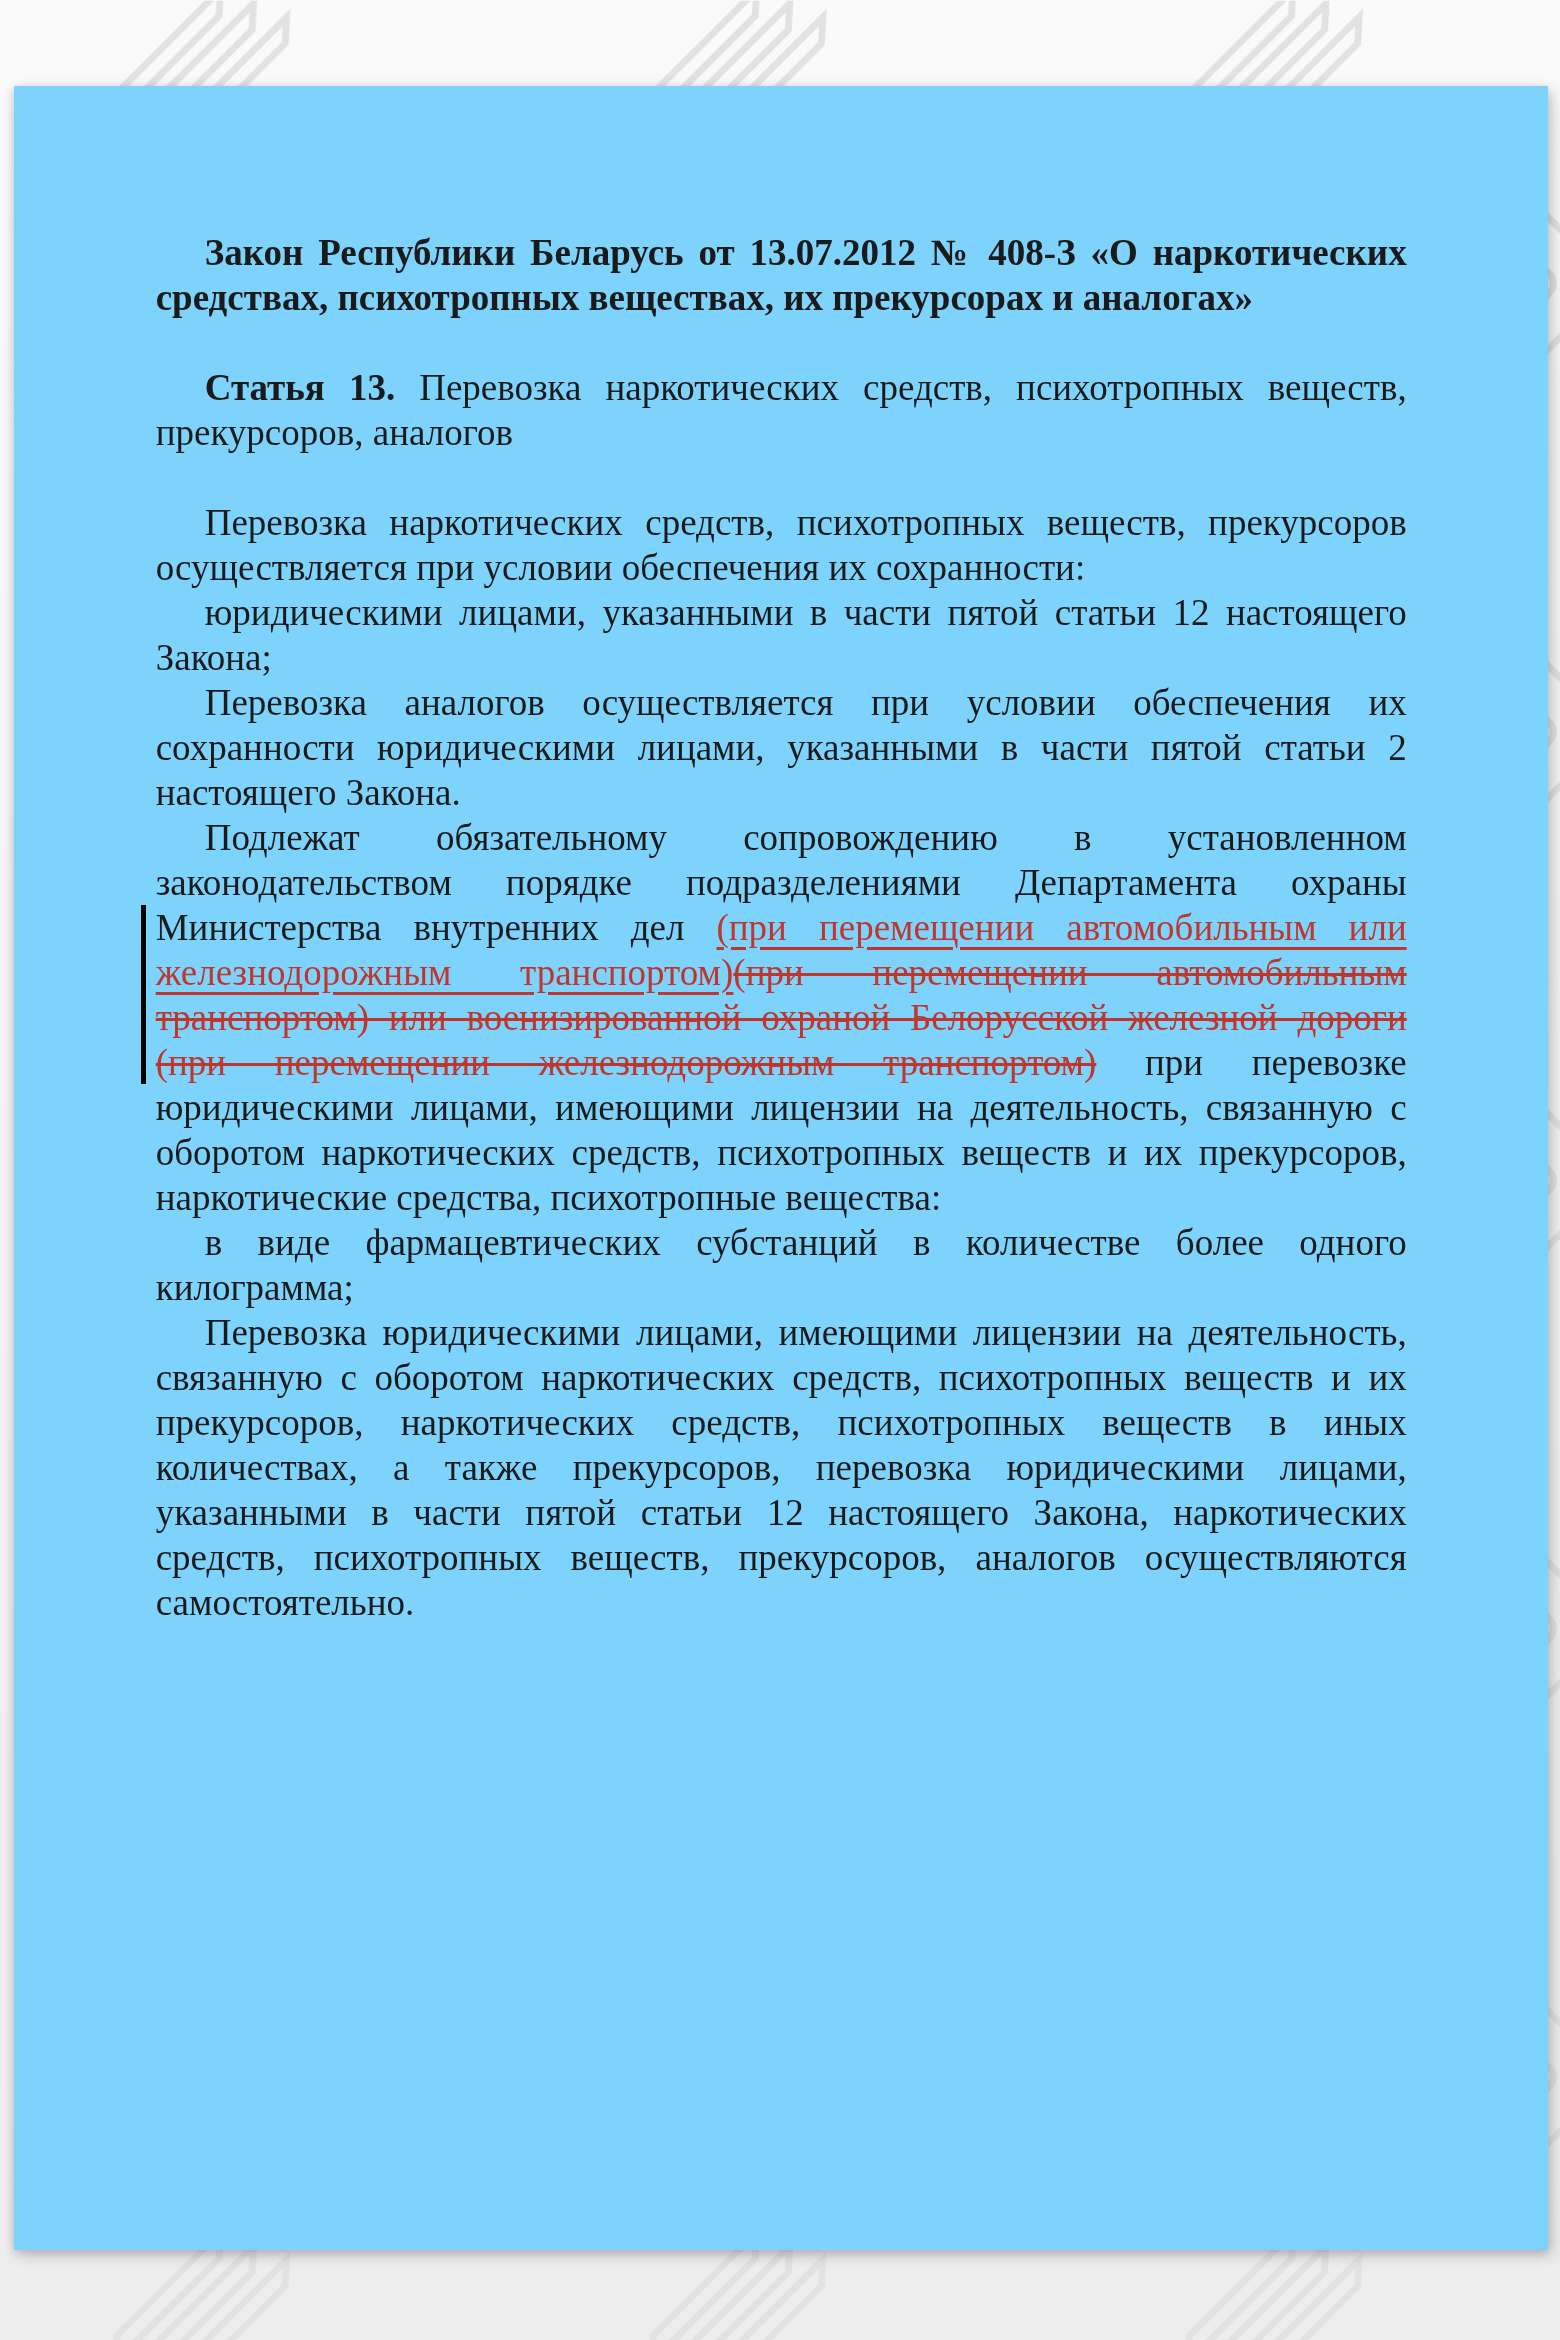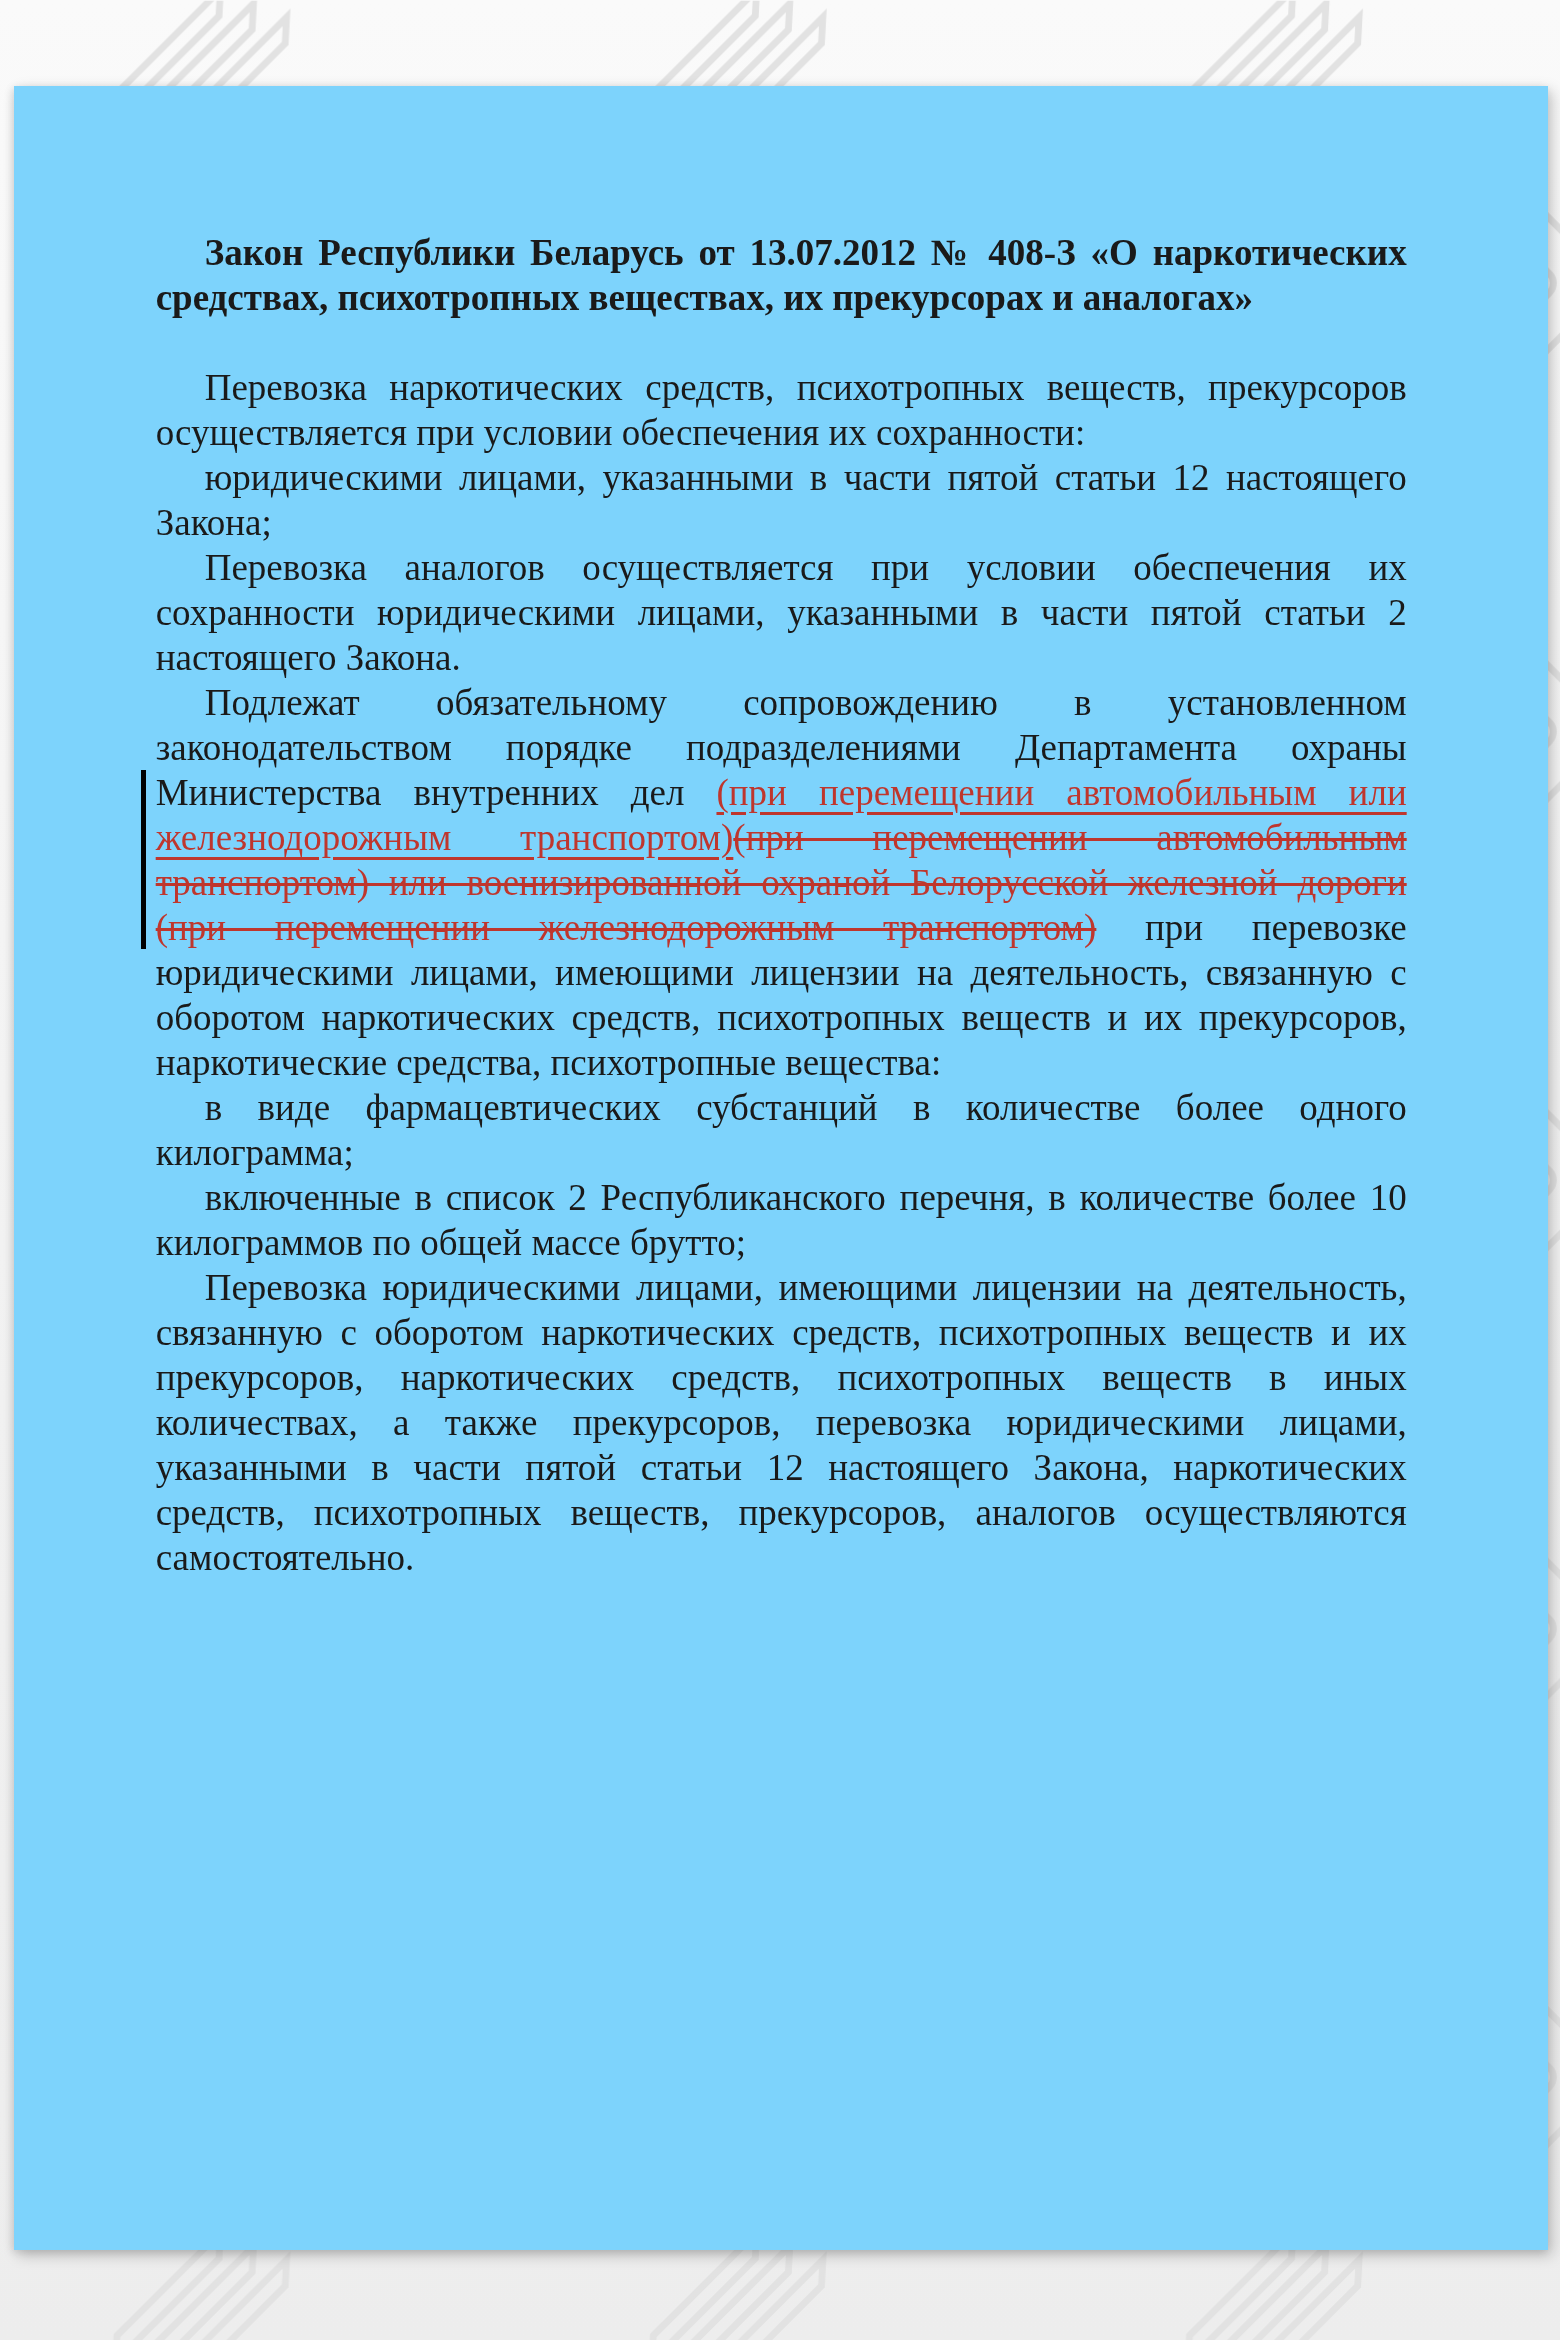--- a/index.html
+++ b/index.html
@@ -90,22 +90,22 @@
         <path d="M90 42 l46 46"></path>
       </g>
     </pattern>
   </defs>
   <rect x="0" y="0" width="1600" height="2400" fill="url(#bgpat)"></rect>
 </svg>
 
 <div class="page">
   <div class="doc-body">
       <p class="para gap-after"><span class="seg-bold">Закон Республики Беларусь от 13.07.2012 № 408-З «О наркотических средствах, психотропных веществах, их прекурсорах и аналогах»</span></p>
+      <p class="para gap-after"><span class="seg-bold">Статья 13. </span><span class="seg-normal">Перевозка наркотических средств, психотропных веществ, прекурсоров, аналогов</span></p>
       <p class="para"><span class="seg-normal">Перевозка наркотических средств, психотропных веществ, прекурсоров осуществляется при условии обеспечения их сохранности:</span></p>
       <p class="para"><span class="seg-normal">юридическими лицами, указанными в части пятой статьи 12 настоящего Закона;</span></p>
       <p class="para"><span class="seg-normal">Перевозка аналогов осуществляется при условии обеспечения их сохранности юридическими лицами, указанными в части пятой статьи 2 настоящего Закона.</span></p>
       <p class="para"><span class="change-bar"></span><span class="seg-normal">Подлежат обязательному сопровождению в установленном законодательством порядке подразделениями Департамента охраны Министерства внутренних дел </span><span class="seg-inserted">(при перемещении автомобильным или железнодорожным транспортом)</span><span class="seg-deleted">(при перемещении автомобильным транспортом) или военизированной охраной Белорусской железной дороги (при перемещении железнодорожным транспортом)</span><span class="seg-normal"> при перевозке юридическими лицами, имеющими лицензии на деятельность, связанную с оборотом наркотических средств, психотропных веществ и их прекурсоров, наркотические средства, психотропные вещества:</span></p>
       <p class="para"><span class="seg-normal">в виде фармацевтических субстанций в количестве более одного килограмма;</span></p>
-      <p class="para"><span class="seg-normal">включенные в список 2 Республиканского перечня, в количестве более 10 килограммов по общей массе брутто;</span></p>
       <p class="para"><span class="seg-normal">Перевозка юридическими лицами, имеющими лицензии на деятельность, связанную с оборотом наркотических средств, психотропных веществ и их прекурсоров, наркотических средств, психотропных веществ в иных количествах, а также прекурсоров, перевозка юридическими лицами, указанными в части пятой статьи 12 настоящего Закона, наркотических средств, психотропных веществ, прекурсоров, аналогов осуществляются самостоятельно.</span></p>
     </div>
 </div>
 
 
 </body></html>

